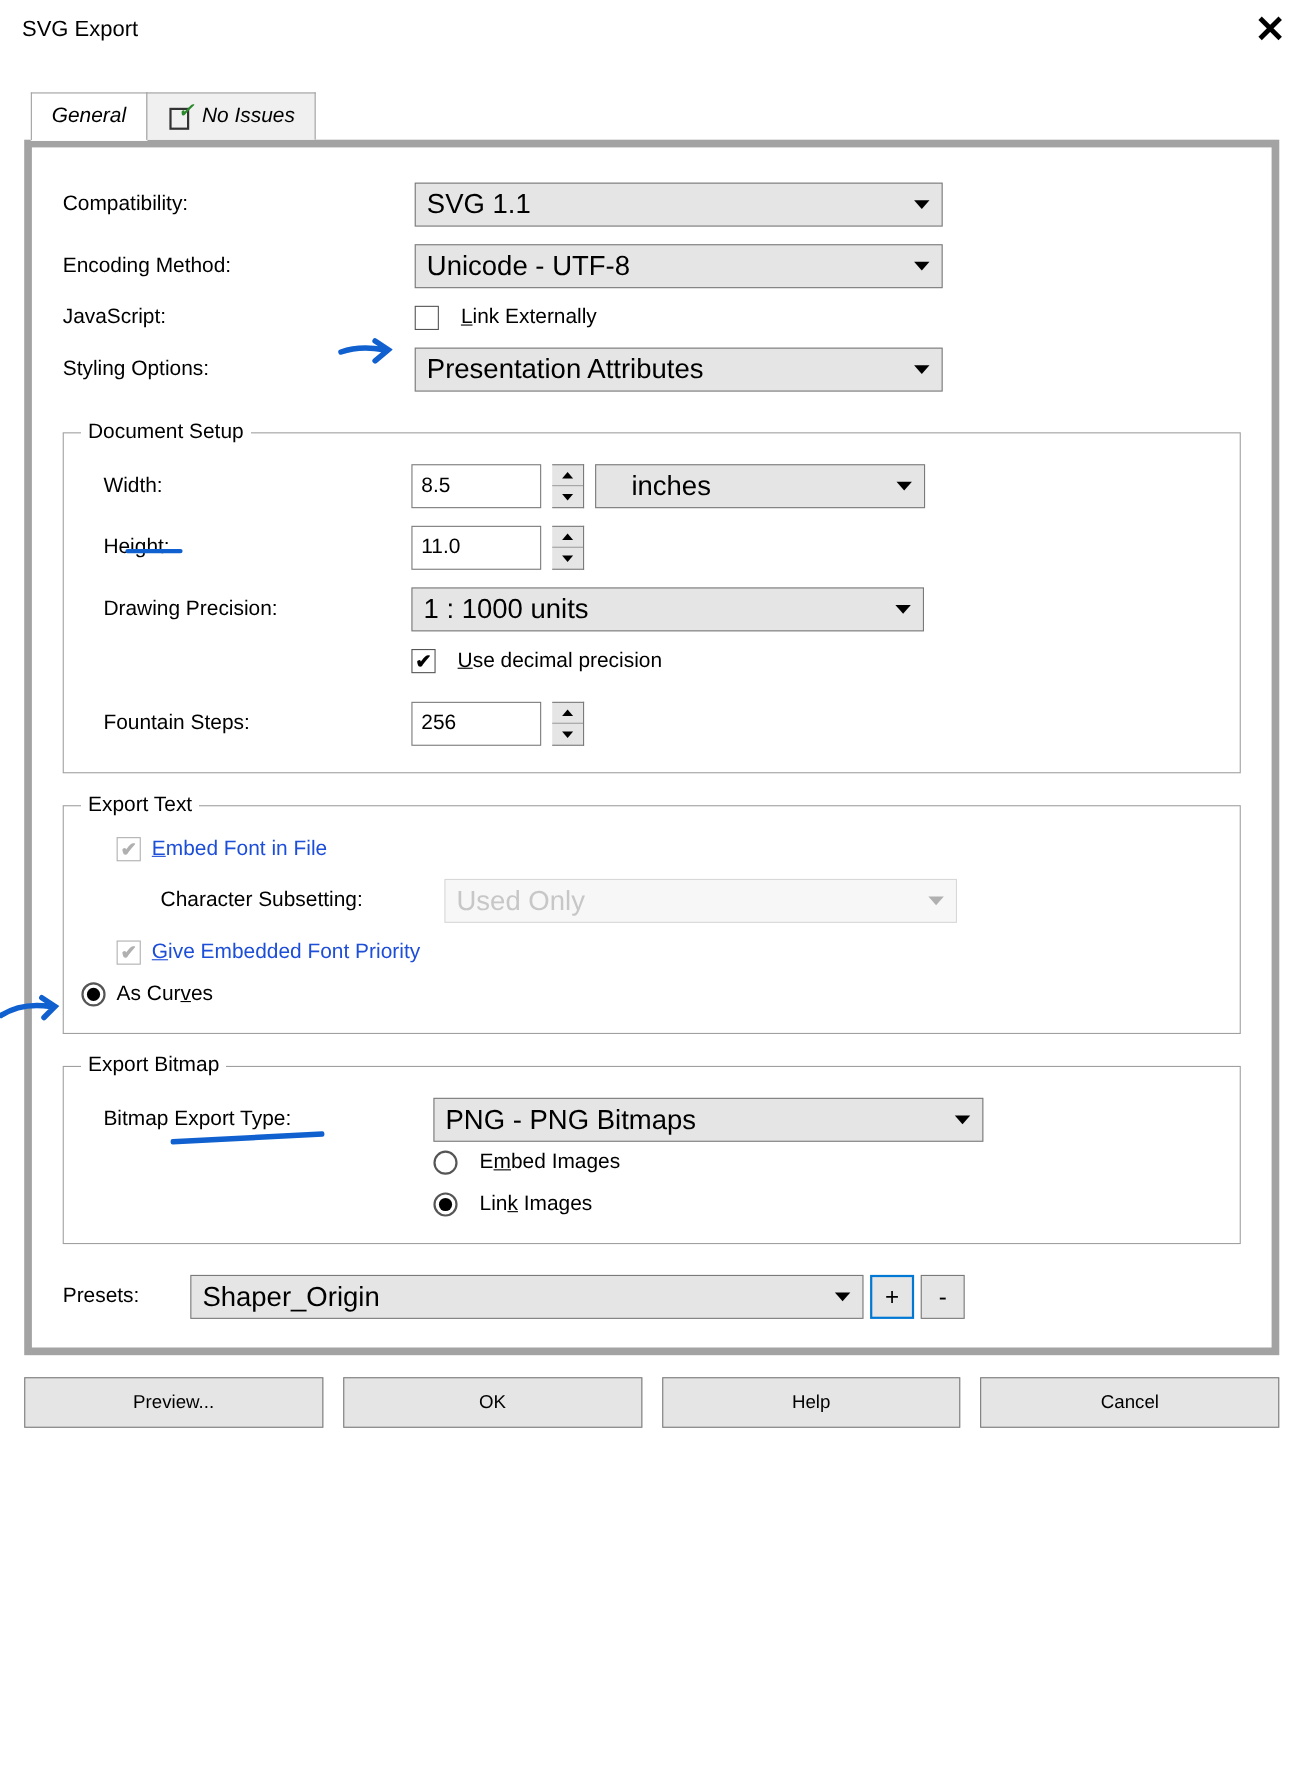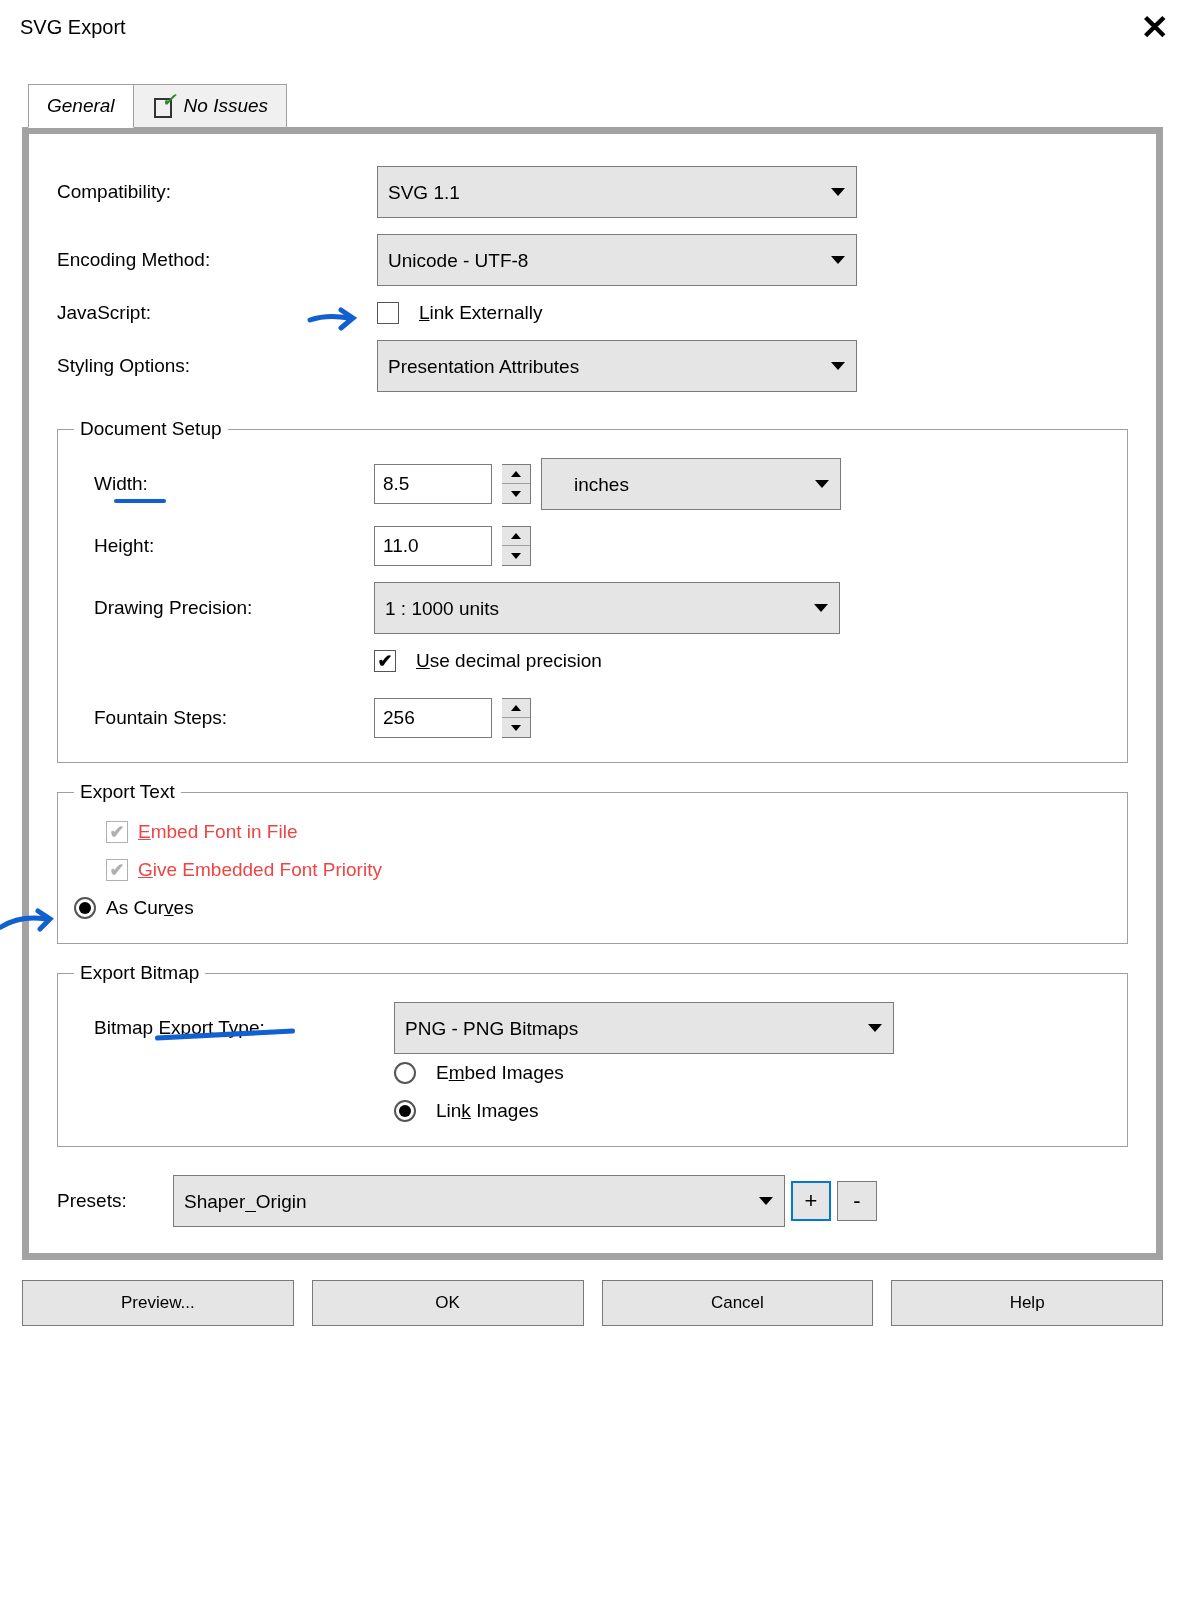--- a/index.html
+++ b/index.html
@@ -88,23 +88,23 @@
   }
   .label-indent { padding-left: 20px; width: 320px; flex-shrink: 0; }
   .label-indent3 { padding-left: 72px; width: 345px; flex-shrink: 0; }
   .control-area {
     flex: 1;
     display: flex;
     align-items: center;
     gap: 10px;
   }
   select, .fake-select {
-    font-size: 19px;
+    font-size: 25px;
     font-family: inherit;
-    height: 52px;
+    height: 40px;
     padding: 4px 30px 4px 10px;
     border: 1px solid #7a7a7a;
     background: #e5e5e5;
     appearance: none;
     position: relative;
   }
   .select-wrap {
     position: relative;
     display: inline-block;
   }
@@ -175,21 +175,21 @@
     width: 12px; height: 12px;
     background: #000; border-radius: 50%;
   }
   fieldset {
     border: 1px solid #a0a0a0;
     padding: 10px 16px 16px 16px;
     margin: 18px 0;
   }
   legend { padding: 0 6px; }
   .underline { text-decoration: underline; }
-  .disabled-text { color: #ef4444; }
+  .disabled-text { color: #1d4ed8; }
   .presets-row {
     display: flex;
     align-items: center;
     padding: 10px 0 6px 0;
     gap: 6px;
   }
   .btn-small {
     width: 40px; height: 40px;
     border: 1px solid #7a7a7a;
     background: #e5e5e5;
@@ -358,20 +358,30 @@
 
     <fieldset style="position:relative;">
       <legend>Export Text</legend>
 
 
       <div class="row" style="padding-left:32px;">
         <span class="chk disabled">✔</span>
         <span class="disabled-text"><span class="underline">E</span>mbed Font in File</span>
       </div>
 
+      <div class="row">
+        <span class="label-indent3" style="width:330px">Character Subsetting:</span>
+        <div class="control-area">
+          <span class="select-wrap disabled">
+            <select class="select-wide" disabled="" style="color:#b0b0b0; background:#f4f4f4; border-color:#c8c8c8;">
+              <option>Used Only</option>
+            </select>
+          </span>
+        </div>
+      </div>
 
       <div class="row" style="padding-left:32px;">
         <span class="chk disabled">✔</span>
         <span class="disabled-text"><span class="underline">G</span>ive Embedded Font Priority</span>
       </div>
 
       <div class="row">
         <span class="radio selected"></span>
         <span>As Cur<span class="underline">v</span>es</span>
       </div>
@@ -420,16 +430,16 @@
       </span>
       <span class="btn-small focused">+</span>
       <span class="btn-small">-</span>
     </div>
 
   </div>
 
   <div class="button-bar">
     <div class="btn">Preview...</div>
     <div class="btn">OK</div>
+    <div class="btn">Help</div>
     <div class="btn">Cancel</div>
-    <div class="btn">Help</div>
   </div>
 </div>
 
 </body></html>

